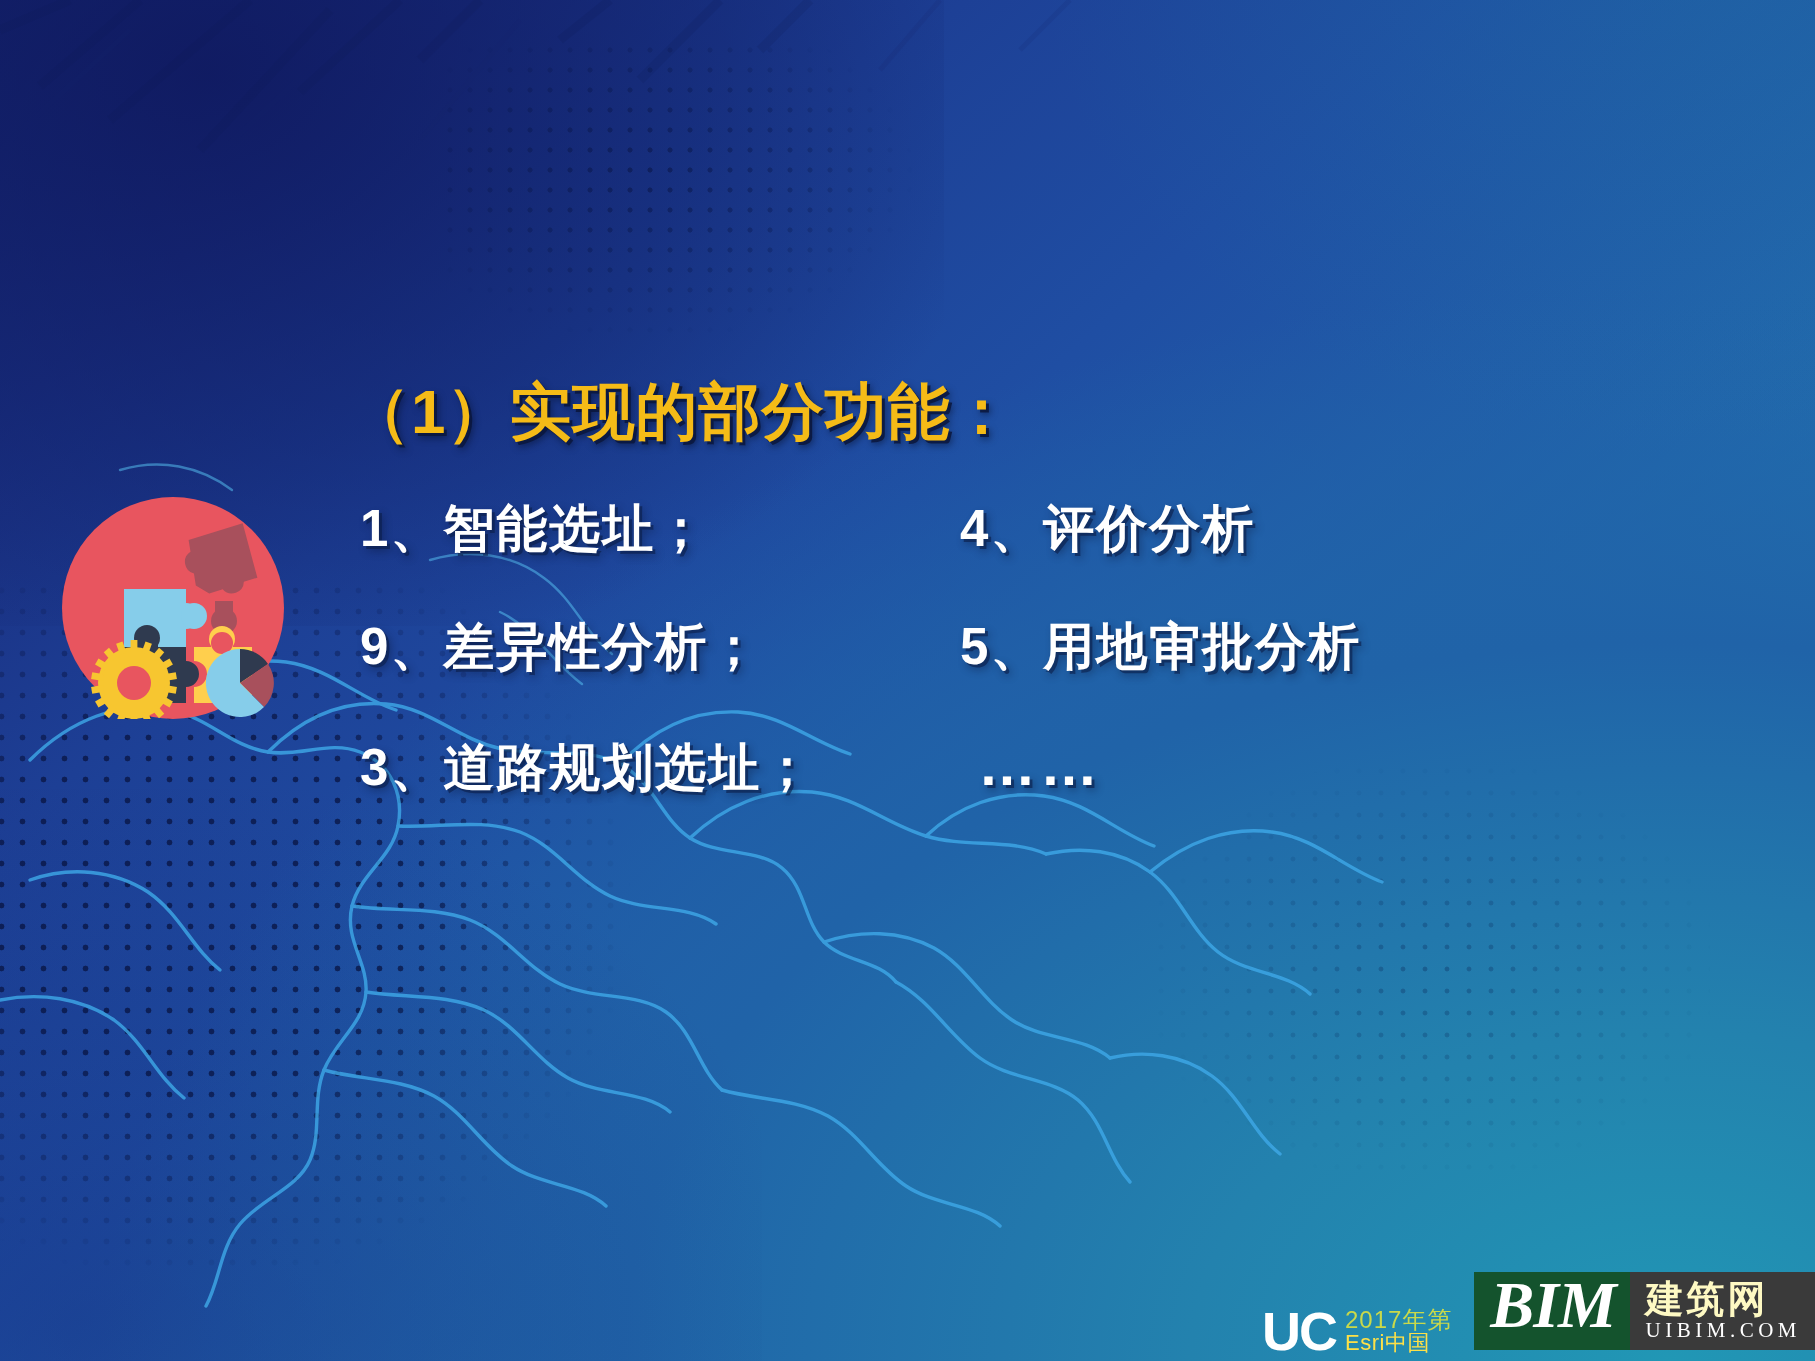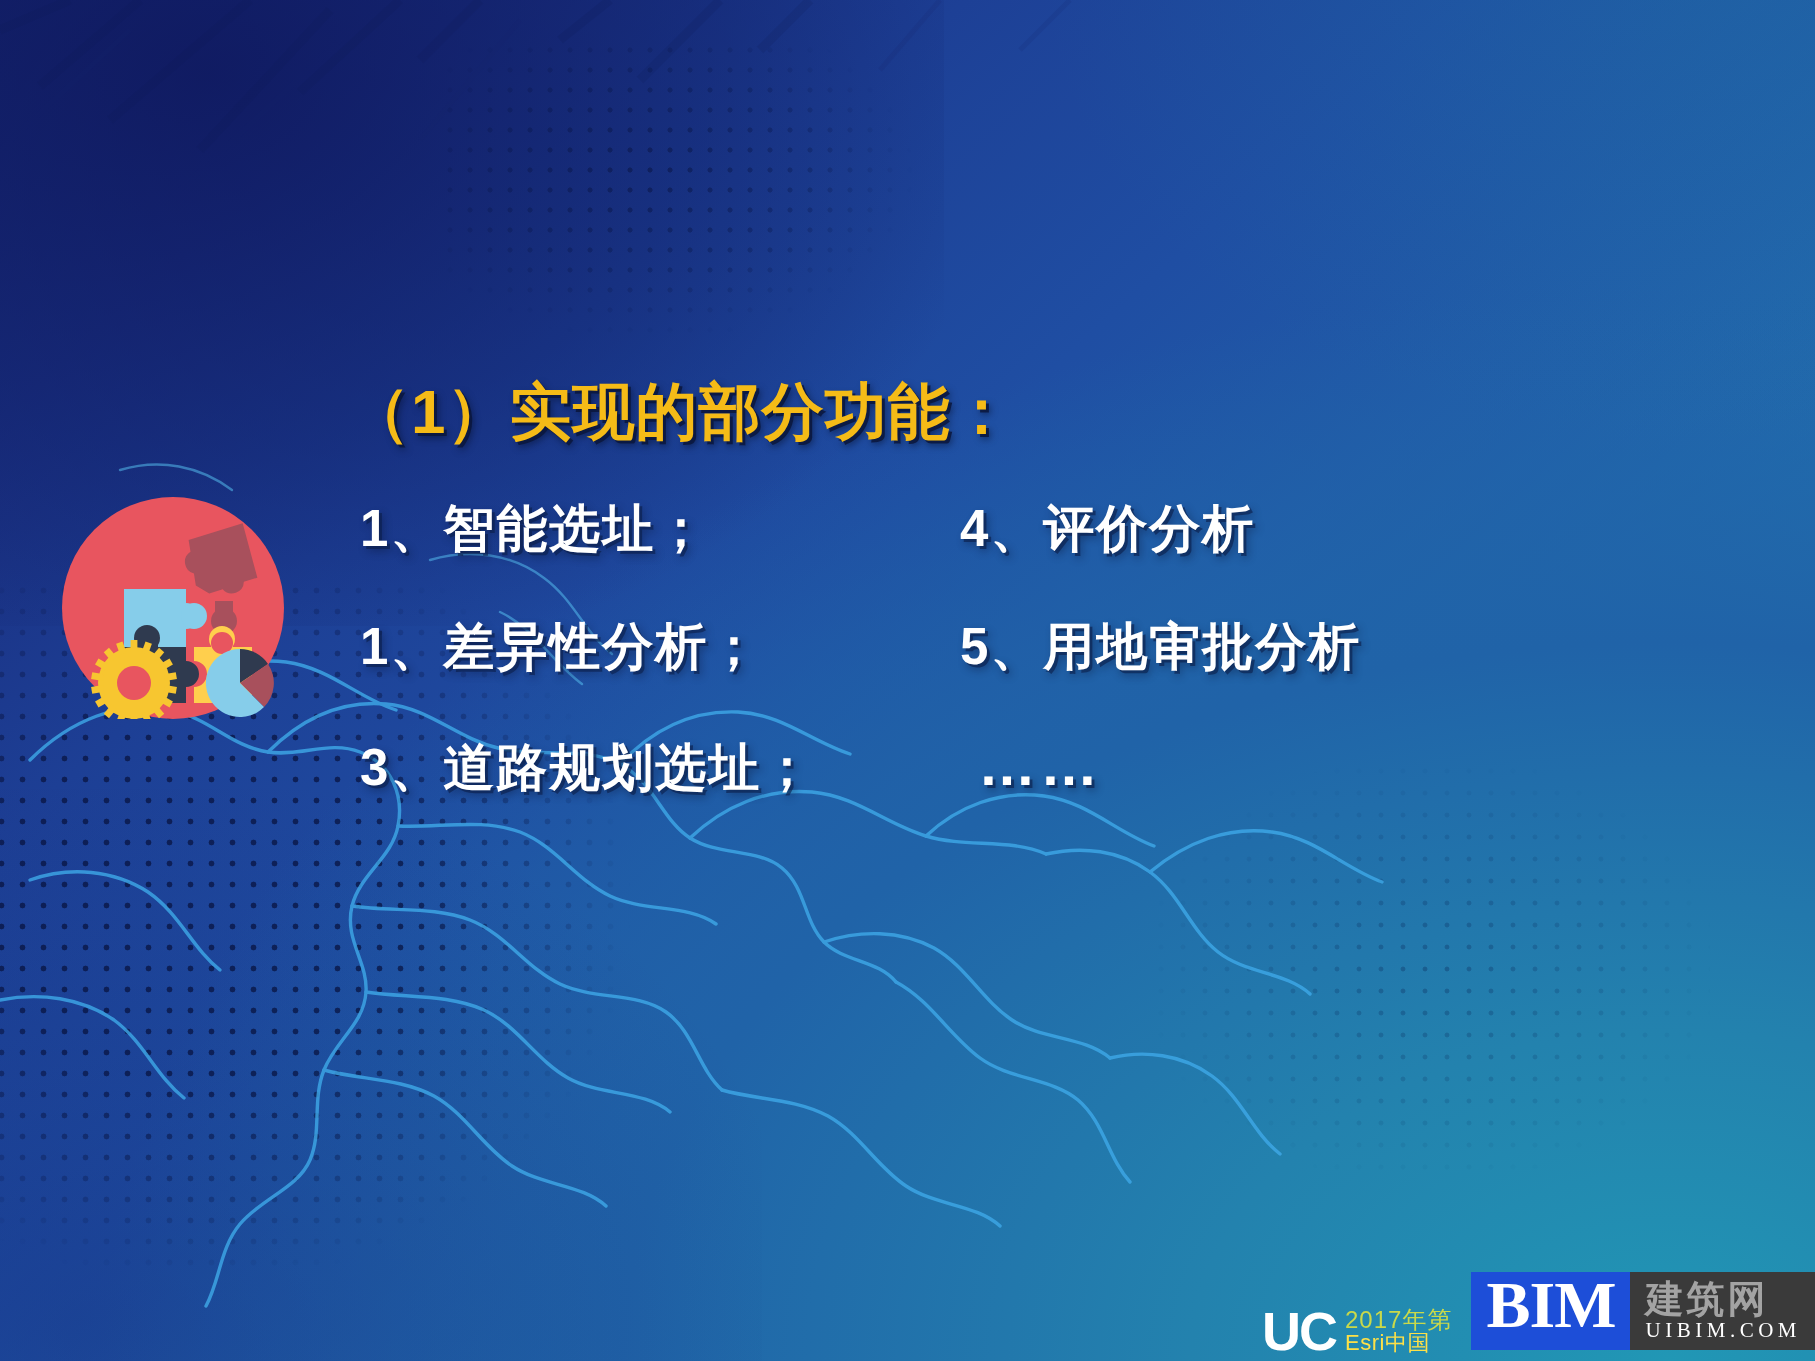--- a/index.html
+++ b/index.html
@@ -205,45 +205,46 @@
 
   .bim-watermark {
     position: absolute;
     right: 0px;
     top: 1272px;
     display: flex;
     height: 78px;
     align-items: stretch;
   }
   .bim-red {
-    background: #1d4ed8;
+    background: #14532d;
     display: flex;
     align-items: center;
     justify-content: center;
     padding: 0 14px 12px 16px;
+    font-style: italic;
   }
   .bim-red span {
     font-family: "Liberation Serif", "DejaVu Serif", serif;
     font-size: 66px;
     font-weight: bold;
     color: #ffffff;
     letter-spacing: -1px;
     line-height: 1;
   }
   .bim-dark {
     background: #3a3a3a;
     padding: 3px 14px 3px 16px;
     display: flex;
     flex-direction: column;
     justify-content: center;
   }
   .bim-cn {
     font-size: 38px;
     font-weight: bold;
-    color: #a3a3a3;
+    color: #fef9c3;
     letter-spacing: 3px;
     line-height: 1.04;
   }
   .bim-url {
     font-family: "Liberation Serif", "DejaVu Serif", serif;
     font-size: 21px;
     color: #ffffff;
     letter-spacing: 4.5px;
     line-height: 1.1;
     text-align: center;
@@ -383,21 +384,21 @@
       <div class="col-left">
         <span class="item-text">1、智能选址；</span>
       </div>
       <div class="col-right">
         <span class="item-text">4、评价分析</span>
       </div>
     </div>
 
     <div class="list-row">
       <div class="col-left">
-        <span class="item-text">1、差异性分析；</span>
+        <span class="item-text">9、差异性分析；</span>
       </div>
       <div class="col-right">
         <span class="item-text">5、用地审批分析</span>
       </div>
     </div>
 
     <div class="list-row">
       <div class="col-left">
         <span class="item-text">3、道路规划选址；</span>
       </div>

